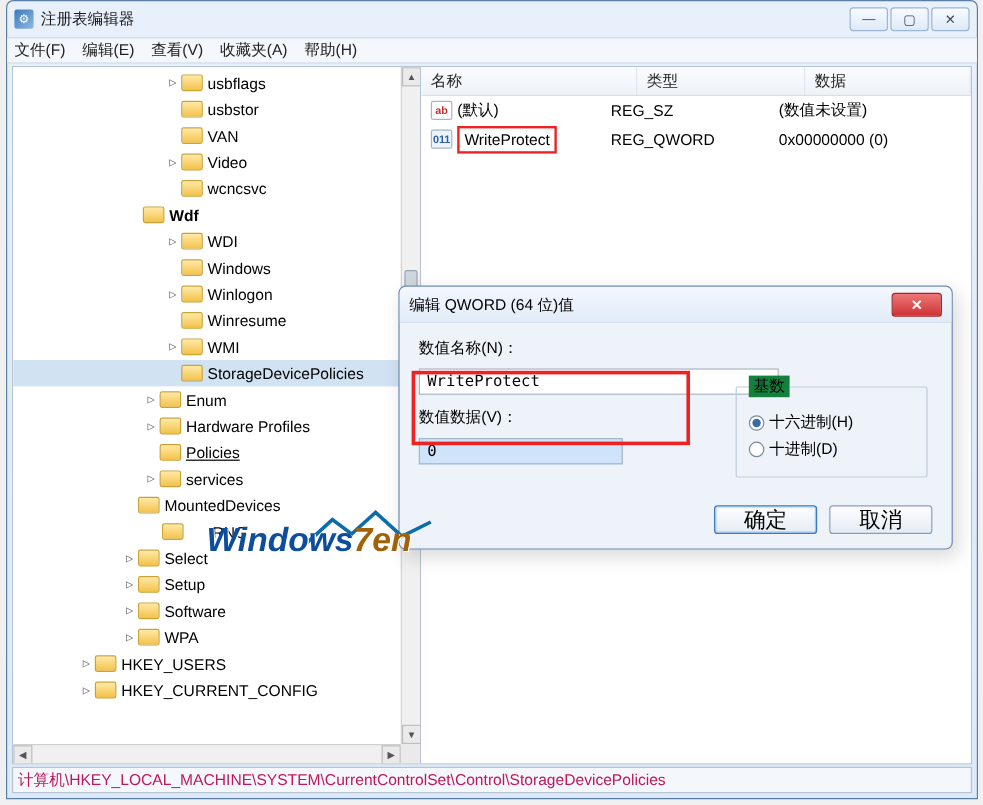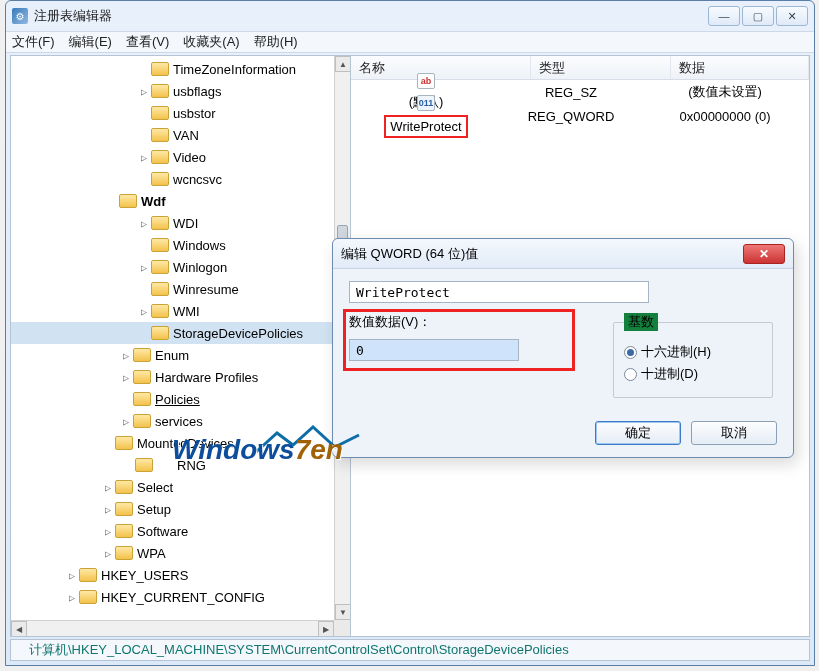--- a/index.html
+++ b/index.html
@@ -104,35 +104,35 @@
       border-bottom:1px solid #d8dee7;
       font-size:13px; color:#222;
       background:linear-gradient(#fbfcfe,#eef2f8);
     }
     .col { padding:0 8px; border-right:1px solid #e2e7ef; height:100%;
       display:flex;align-items:center;}
     .col.name{width:180px;} .col.type{width:140px;} .col.data{flex:1;}
     .listrow {
       height:24px; display:flex; align-items:center; font-size:13px;
     }
-    .cell { padding:0 8px; display:flex;align-items:center;gap:4px;flex-direction:column; }
+    .cell { padding:0 8px; display:flex;align-items:center;gap:4px; }
     .cell.name{width:150px;} .cell.type{width:140px;} .cell.data{flex:1;}
     .valicon {
       width:18px;height:16px;border:1px solid #a8b4c2;border-radius:2px;
       display:flex;align-items:center;justify-content:center;
       font-size:9px;font-weight:bold;flex-shrink:0;
     }
     .valicon.str{background:#fff;color:#cc3030;}
     .valicon.bin{background:#eef4fb;color:#2a5fa6;}
     .redbox { border:2px solid #e22; padding:2px 4px; }
     .statusbar {
       position:absolute; left:4px; right:4px; bottom:4px; height:22px;
       background:#f4f7fc; border:1px solid #b6c3d2;
-      display:flex;align-items:center; padding:0 18px;
-      font-size:13px; color:#0f766e;
+      display:flex;align-items:center; padding:0 4px;
+      font-size:13px; color:#be185d;
     }
     
     .dialog {
       position:absolute; left:332px; top:238px; width:462px; height:220px;
       background:#eef3fa; border:1px solid #6b8bb0; border-radius:6px;
       box-shadow: 4px 6px 16px rgba(0,0,0,0.15);
     }
     .dlg-title {
       height:30px;background:linear-gradient(#f4f8fe,#e1ebf7);
       border-bottom:1px solid #c7d4e4;border-radius:6px 6px 0 0;
@@ -155,21 +155,21 @@
       border:1px solid #c0cbd8;border-radius:2px;padding:8px 10px 10px;
       position:absolute;right:20px;top:74px;width:160px;
     }
     .fieldset legend{font-size:13px;padding:0 4px;background:#15803d;}
     .radio-row{display:flex;align-items:center;gap:4px;margin:4px 0;font-size:13px;}
     .radio{width:13px;height:13px;border:1px solid #7a8a9a;border-radius:50%;
       background:#fff;display:inline-flex;align-items:center;justify-content:center;}
     .radio.checked::after{content:"";width:7px;height:7px;background:#3a6aa8;border-radius:50%;}
     .dlg-btns{position:absolute;right:16px;bottom:12px;display:flex;gap:10px;}
     .dlg-btn{width:86px;height:24px;border:1px solid #8aa0b8;border-radius:3px;
-      background:linear-gradient(#fdfdfe,#e4ecf5);font-size:13px;
+      background:linear-gradient(#fdfdfe,#e4ecf5);font-size:18px;
       display:flex;align-items:center;justify-content:center;}
     .dlg-btn.primary{border:1px solid #3a7ac8;box-shadow:0 0 0 1px #9ec6ef inset;}
     .redbox2{position:absolute;left:10px;top:70px;width:232px;height:62px;border:3px solid #e22;}
     
     .logo{position:absolute;left:172px;top:434px;font-size:28px;font-weight:bold;
       color:#0d4e9c;font-family:Arial,sans-serif;font-style:italic;pointer-events:none;
       text-shadow:1px 1px 0 #fff;}
     .logo .seven{color:#a16207;}
     .mtn{position:absolute;left:255px;top:425px;width:110px;height:30px;pointer-events:none;}
   </style>
@@ -190,25 +190,20 @@
     <span>文件(F)</span>
     <span>编辑(E)</span>
     <span>查看(V)</span>
     <span>收藏夹(A)</span>
     <span>帮助(H)</span>
   </div>
 
   <div class="client">
     <div class="tree">
       <div class="tree-inner" id="tree-inner">
-          <div class="tree-row" style="padding-left: 126px;">
-            <span class="expander"></span>
-            <span class="folder"></span>
-            <span class="tree-label">TimeZoneInformation</span>
-          </div>
           <div class="tree-row" style="padding-left: 126px;">
             <span class="expander">▷</span>
             <span class="folder"></span>
             <span class="tree-label">usbflags</span>
           </div>
           <div class="tree-row" style="padding-left: 126px;">
             <span class="expander"></span>
             <span class="folder"></span>
             <span class="tree-label">usbstor</span>
           </div>
@@ -366,20 +361,21 @@
     <span>计算机\HKEY_LOCAL_MACHINE\SYSTEM\CurrentControlSet\Control\StorageDevicePolicies</span>
   </div>
 </div>
 
 <div class="dialog">
   <div class="dlg-title">
     <span>编辑 QWORD (64 位)值</span>
     <div class="dlg-close">✕</div>
   </div>
   <div class="dlg-body">
+    <div class="dlg-row">数值名称(N)：</div>
     <input class="dlg-input" readonly="" value="WriteProtect" style="">
     <div class="dlg-row" style="margin-top:10px">数值数据(V)：</div>
     <input class="dlg-input sel" style="width: 170px;" value="0">
     <fieldset class="fieldset">
       <legend>基数</legend>
       <div class="radio-row">
         <span class="radio checked"></span>
         <span>十六进制(H)</span>
       </div>
       <div class="radio-row">

